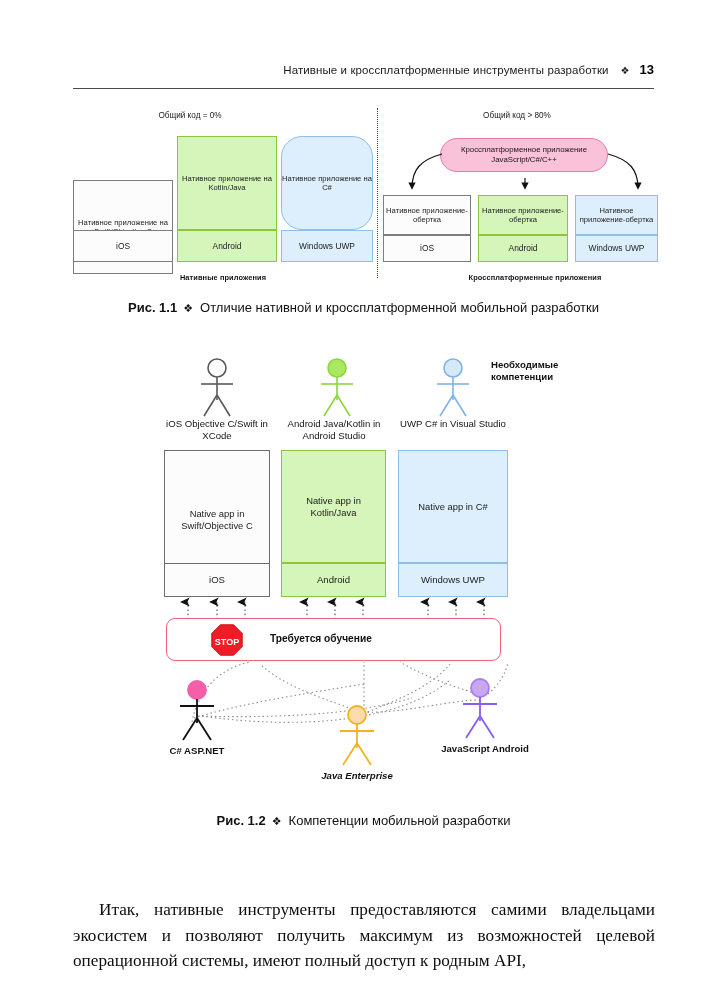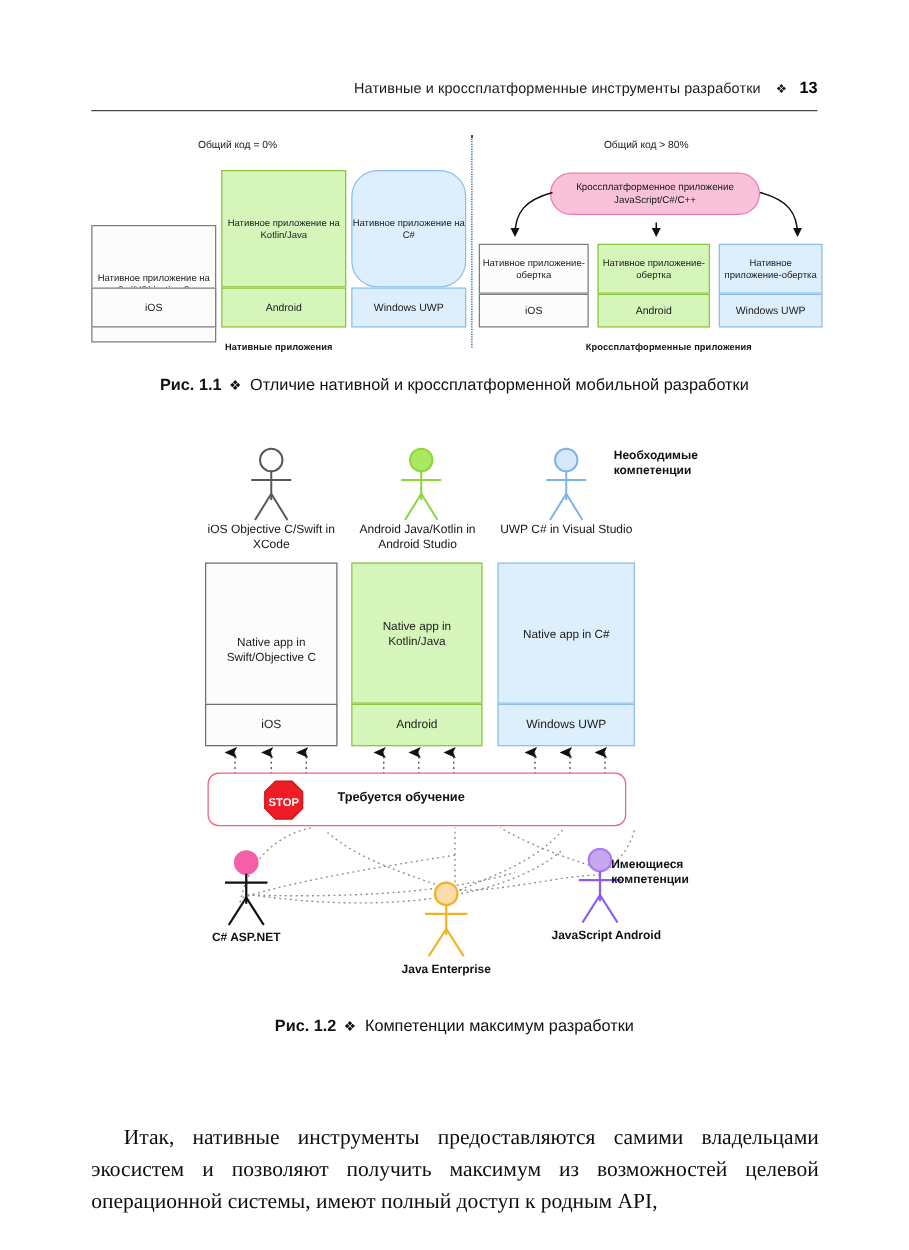--- a/index.html
+++ b/index.html
@@ -363,26 +363,25 @@
 
       <g stroke="#8a5cf0" stroke-width="1.8" fill="none">
         <circle cx="330" cy="10" r="9" fill="#c9a7ef" stroke="#a97ef2"></circle>
         <line x1="330" y1="19" x2="330" y2="43"></line>
         <line x1="313" y1="26" x2="347" y2="26"></line>
         <line x1="330" y1="38" x2="316" y2="60"></line>
         <line x1="330" y1="38" x2="344" y2="60"></line>
       </g>
     </svg>
 
-    <div class="sidelbl" style="left:489px; top:356px; width:120px;">Имеющиеся компетенции</div>
 
     <div class="actorlbl" style="left:147px; top:415px; width:100px;">C# ASP.NET</div>
-    <div class="actorlbl" style="left:307px; top:440px; width:100px;">Java Enterprise</div>
+    <div class="actorlbl" style="left:307px; top:440px; width:100px;font-style:italic;">Java Enterprise</div>
     <div class="actorlbl" style="left:430px; top:413px; width:110px;">JavaScript Android</div>
   </div>
 
   <div class="figcap" style="top:813px;">
-    <b>Рис. 1.2</b><span class="d">❖</span><span>Компетенции максимум разработки</span>
+    <b>Рис. 1.2</b><span class="d">❖</span><span>Компетенции мобильной разработки</span>
   </div>
 
   <p class="bodypar">Итак, нативные инструменты предоставляются самими владельцами экосистем и позволяют получить максимум из возможностей целевой операционной системы, имеют полный доступ к родным API,</p>
 
 </div>
 
 </body></html>

